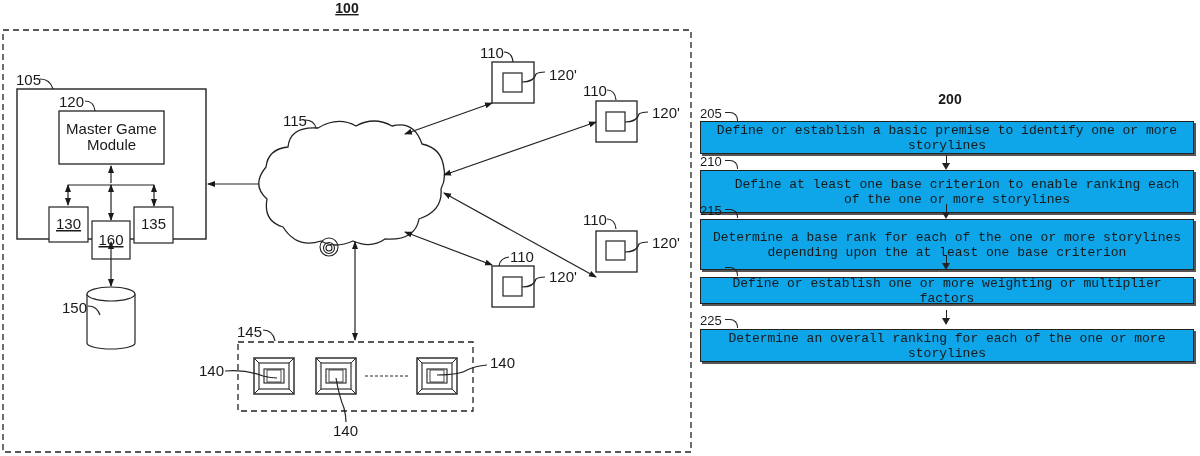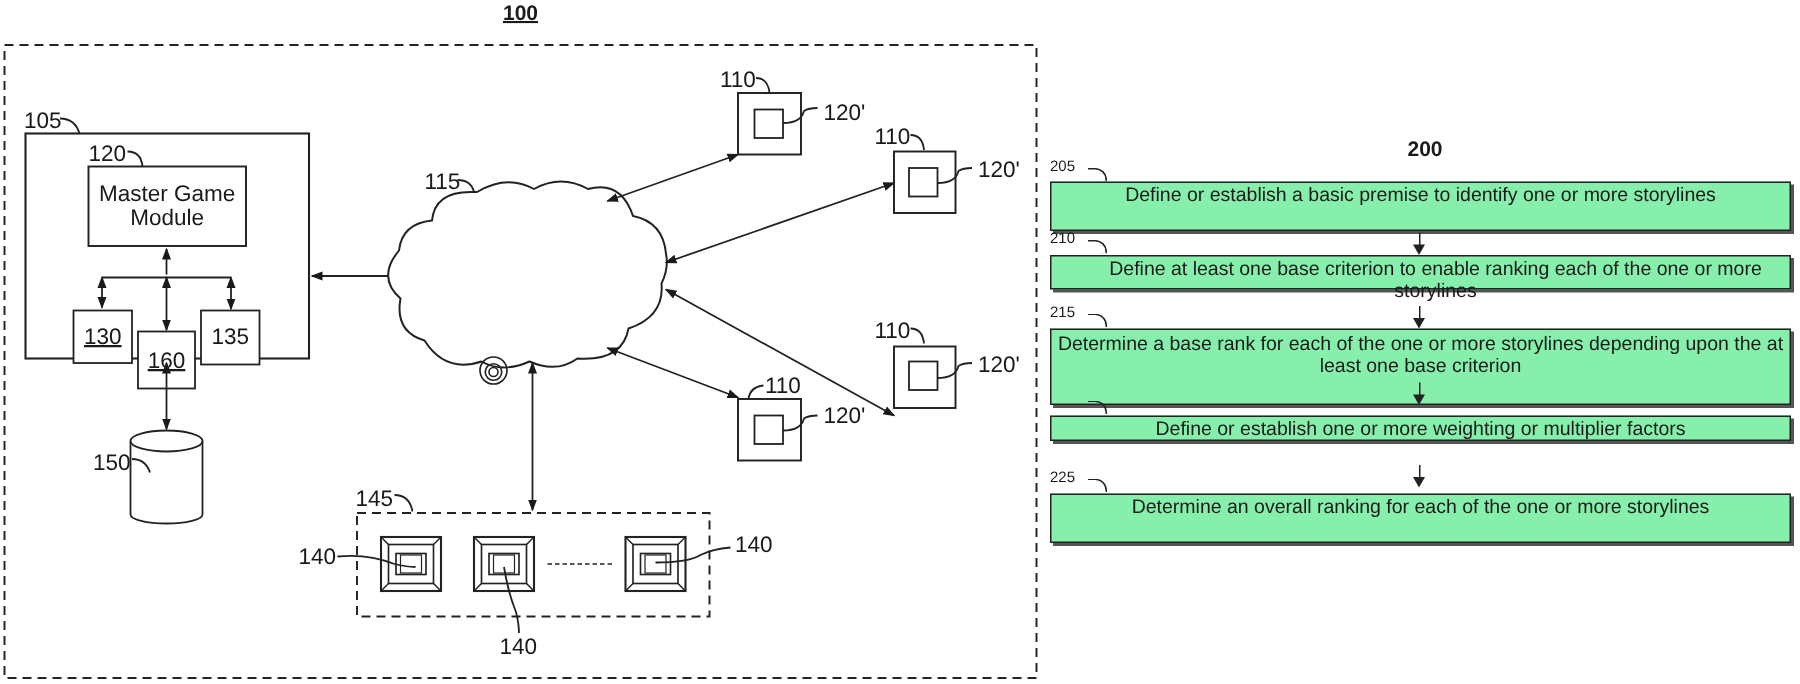--- a/index.html
+++ b/index.html
@@ -6,24 +6,24 @@
   body { width: 1200px; height: 456px; position: relative; overflow: hidden;
          font-family: "Liberation Sans", sans-serif; color: #1a1a1a; }
   #fig100 { position: absolute; left: 0; top: 0; }
   .lbl { font-family: "Liberation Sans", sans-serif; font-size: 15px; fill: #1a1a1a; }
   .fig-title { font-family: "Liberation Sans", sans-serif; font-size: 14px; font-weight: bold; fill: #1a1a1a; text-decoration: underline; }
   .ul { text-decoration: underline; }
   
   #fig200-title { position: absolute; left: 930px; top: 91px; width: 40px; text-align: center;
                   font-size: 14px; font-weight: bold; }
   .step { position: absolute; left: 700px; width: 494px; border: 1.5px solid #222;
-          box-shadow: 2px 2px 0 #555; background: #86efac; box-sizing: border-box;
+          box-shadow: 2px 2px 0 #555; background: #0ea5e9; box-sizing: border-box;
           font-size: 13px; line-height: 15px; text-align: center; display: flex;
-          align-items: flex-start; justify-content: center; padding: 0 4px; }
-  .step-num { position: absolute; left: 700px; font-size: 10px; }
+          align-items: center; justify-content: center; padding: 0 4px; font-family: Liberation Mono, monospace; }
+  .step-num { position: absolute; left: 700px; font-size: 13px; }
   .step-hook { position: absolute; width: 12px; height: 8px; border-top: 1.3px solid #222;
                border-right: 1.3px solid #222; border-top-right-radius: 8px; }
   .vline { position: absolute; left: 946px; width: 0; border-left: 1.3px solid #222; }
   .vhead { position: absolute; left: 942px; width: 0; height: 0;
            border-left: 4.5px solid transparent; border-right: 4.5px solid transparent;
            border-top: 7px solid #222; }
 </style>
 </head>
 <body>
 
@@ -184,37 +184,37 @@
 <div class="step-num" style="top:106px;">205</div>
 <div class="step-hook" style="left:725px; top:112px;"></div>
 <div class="step" style="top:121px; height:33px;">
   <span>Define or establish a basic premise to identify one or more storylines</span>
 </div>
 <div class="vline" style="top:155px; height:10px;"></div>
 <div class="vhead" style="top:163px;"></div>
 
 <div class="step-num" style="top:154px;">210</div>
 <div class="step-hook" style="left:725px; top:160px;"></div>
-<div class="step" style="top:170px; height:23px;padding-left:24px;">
+<div class="step" style="top:170px; height:43px;padding-left:24px;">
   <span>Define at least one base criterion to enable ranking each of the one or more storylines</span>
 </div>
 <div class="vline" style="top:204px; height:10px;"></div>
 <div class="vhead" style="top:212px;"></div>
 
 <div class="step-num" style="top:203px;text-align:center;">215</div>
 <div class="step-hook" style="left:725px; top:209px;"></div>
 <div class="step" style="top:219px; height:51px; padding-top:1px;">
   <span>Determine a base rank for each of the one or more storylines depending upon the at least one base criterion</span>
 </div>
 <div class="vline" style="top:255px; height:10px;"></div>
 <div class="vhead" style="top:263px;"></div>
 
 <div class="step-num" style="top:269px;margin-top:12px;">220</div>
 <div class="step-hook" style="left:725px; top:267px;"></div>
-<div class="step" style="top:277px; height:17px;">
+<div class="step" style="top:277px; height:27px;">
   <span>Define or establish one or more weighting or multiplier factors</span>
 </div>
 <div class="vline" style="top:310px; height:10px;"></div>
 <div class="vhead" style="top:318px;"></div>
 
 <div class="step-num" style="top:313px;">225</div>
 <div class="step-hook" style="left:725px; top:319px;"></div>
 <div class="step" style="top:329px; height:33px;">
   <span>Determine an overall ranking for each of the one or more storylines</span>
 </div>

